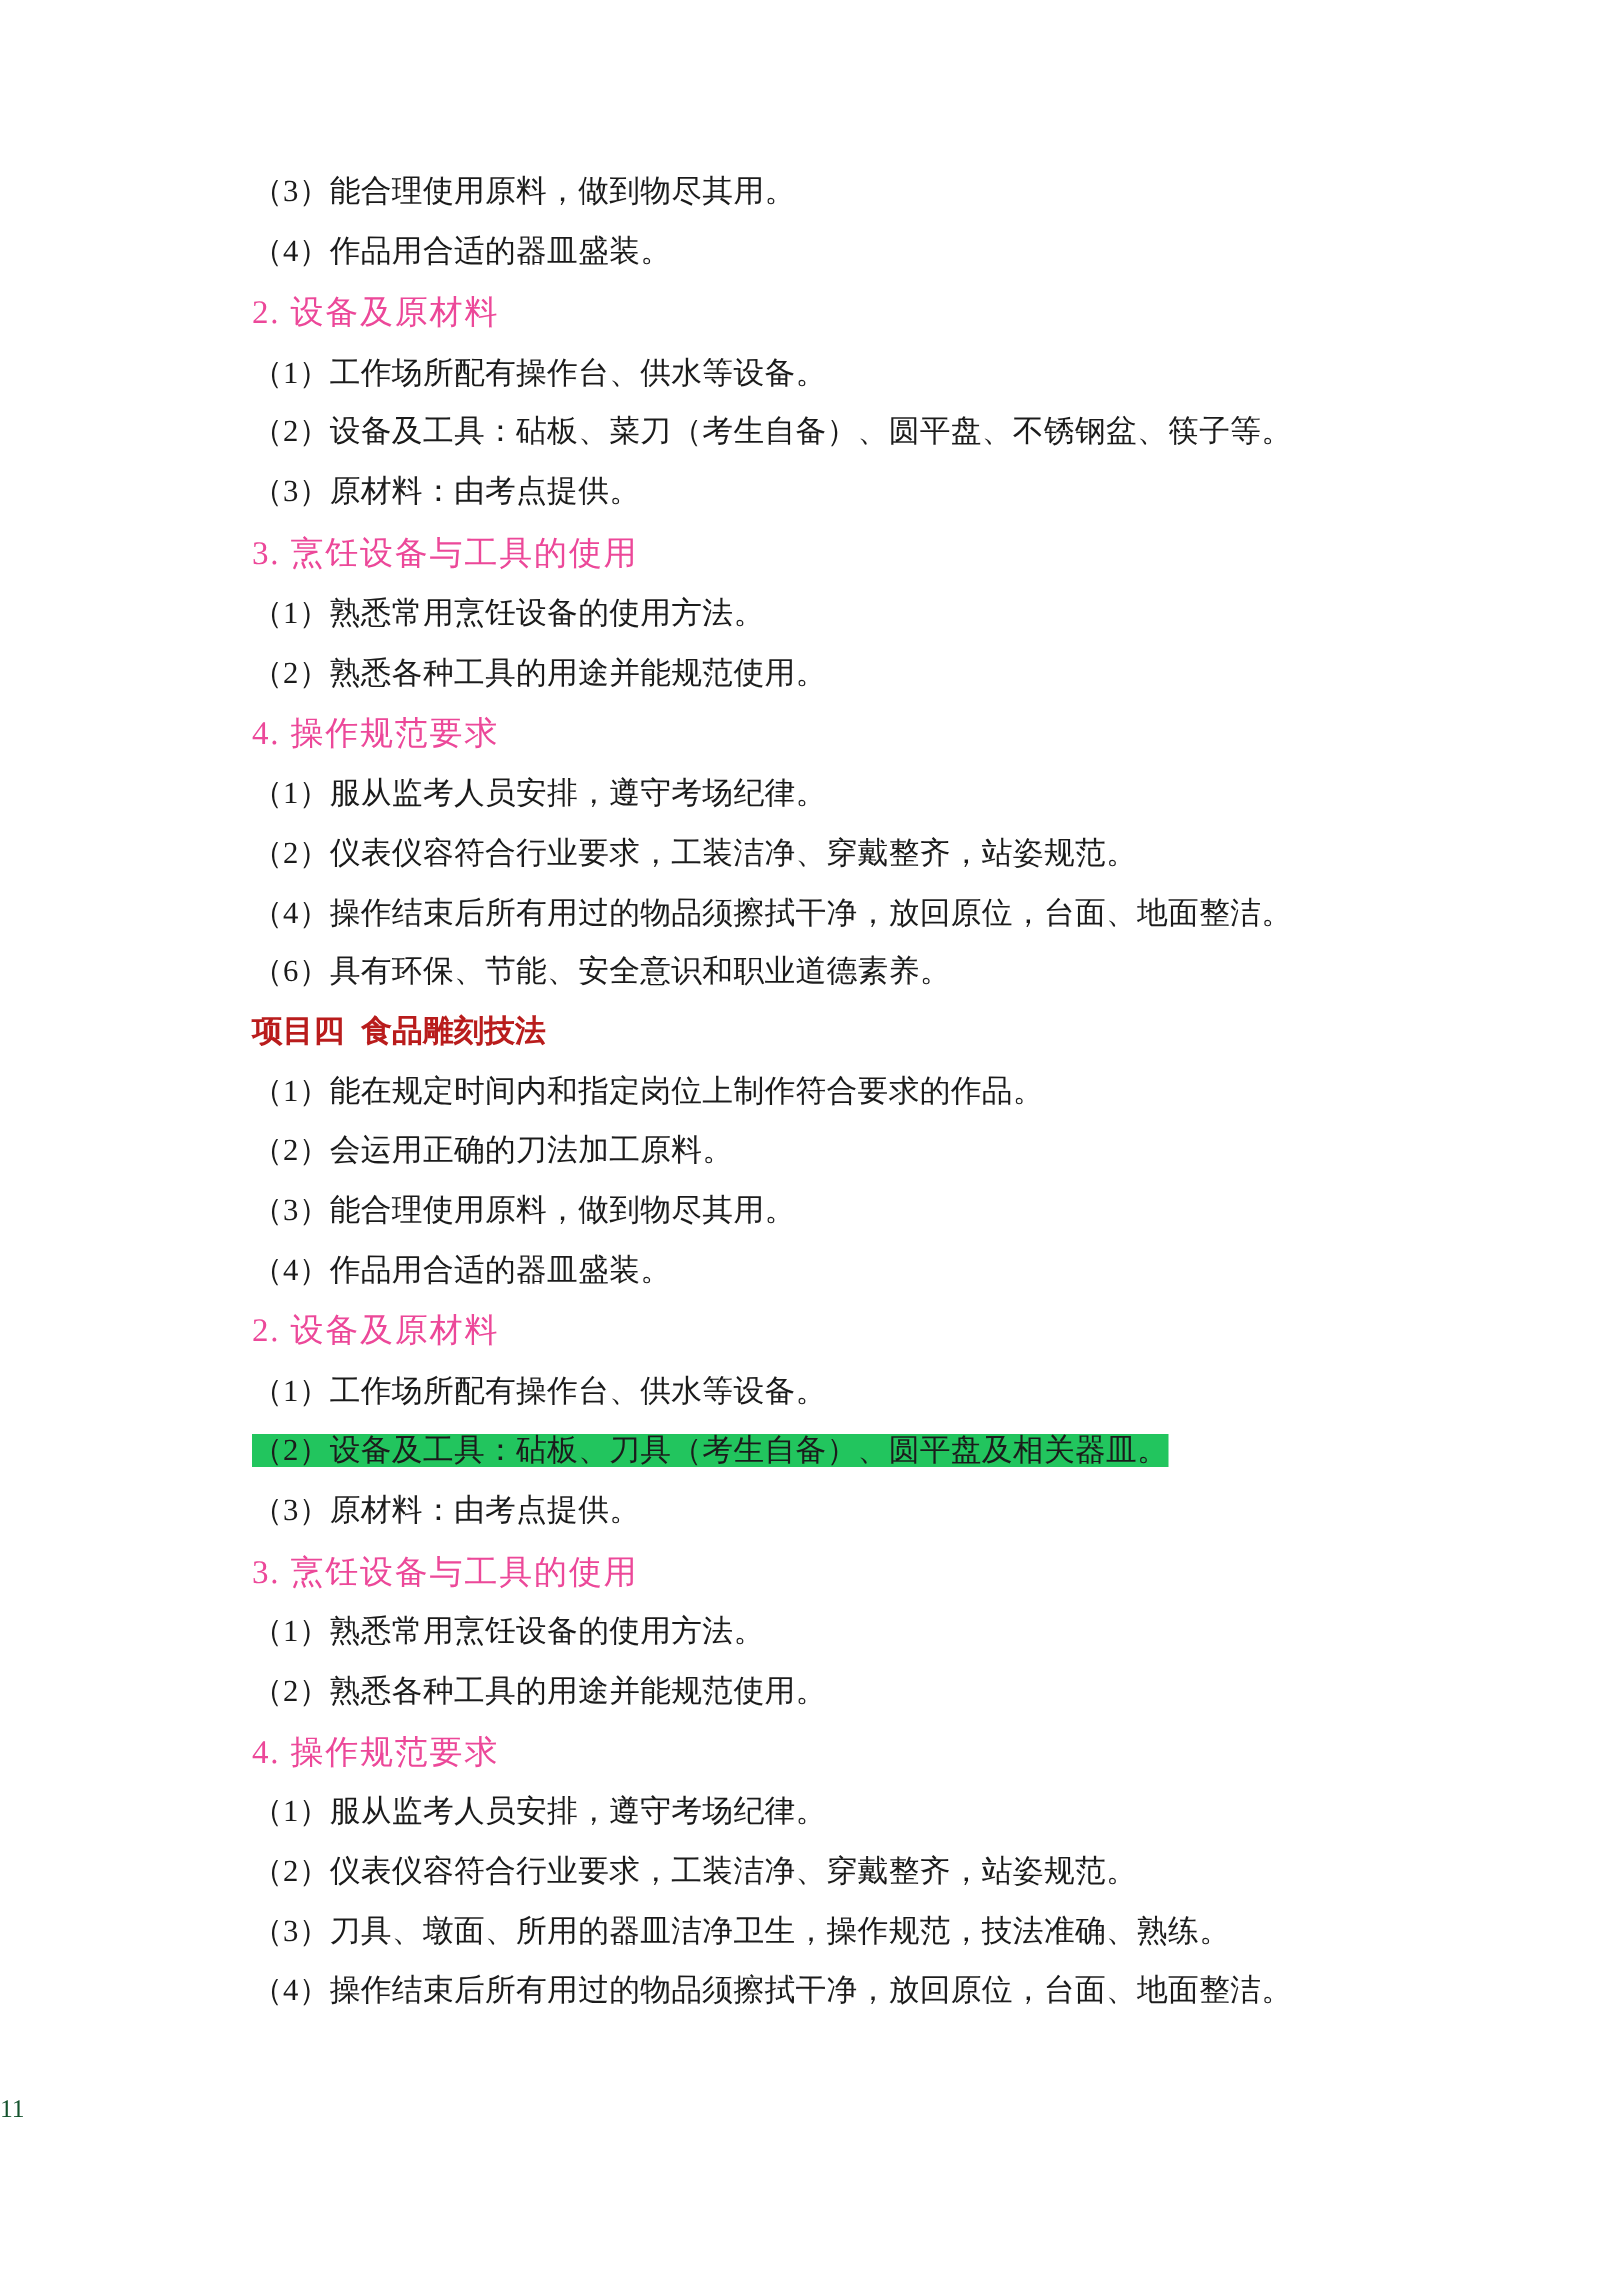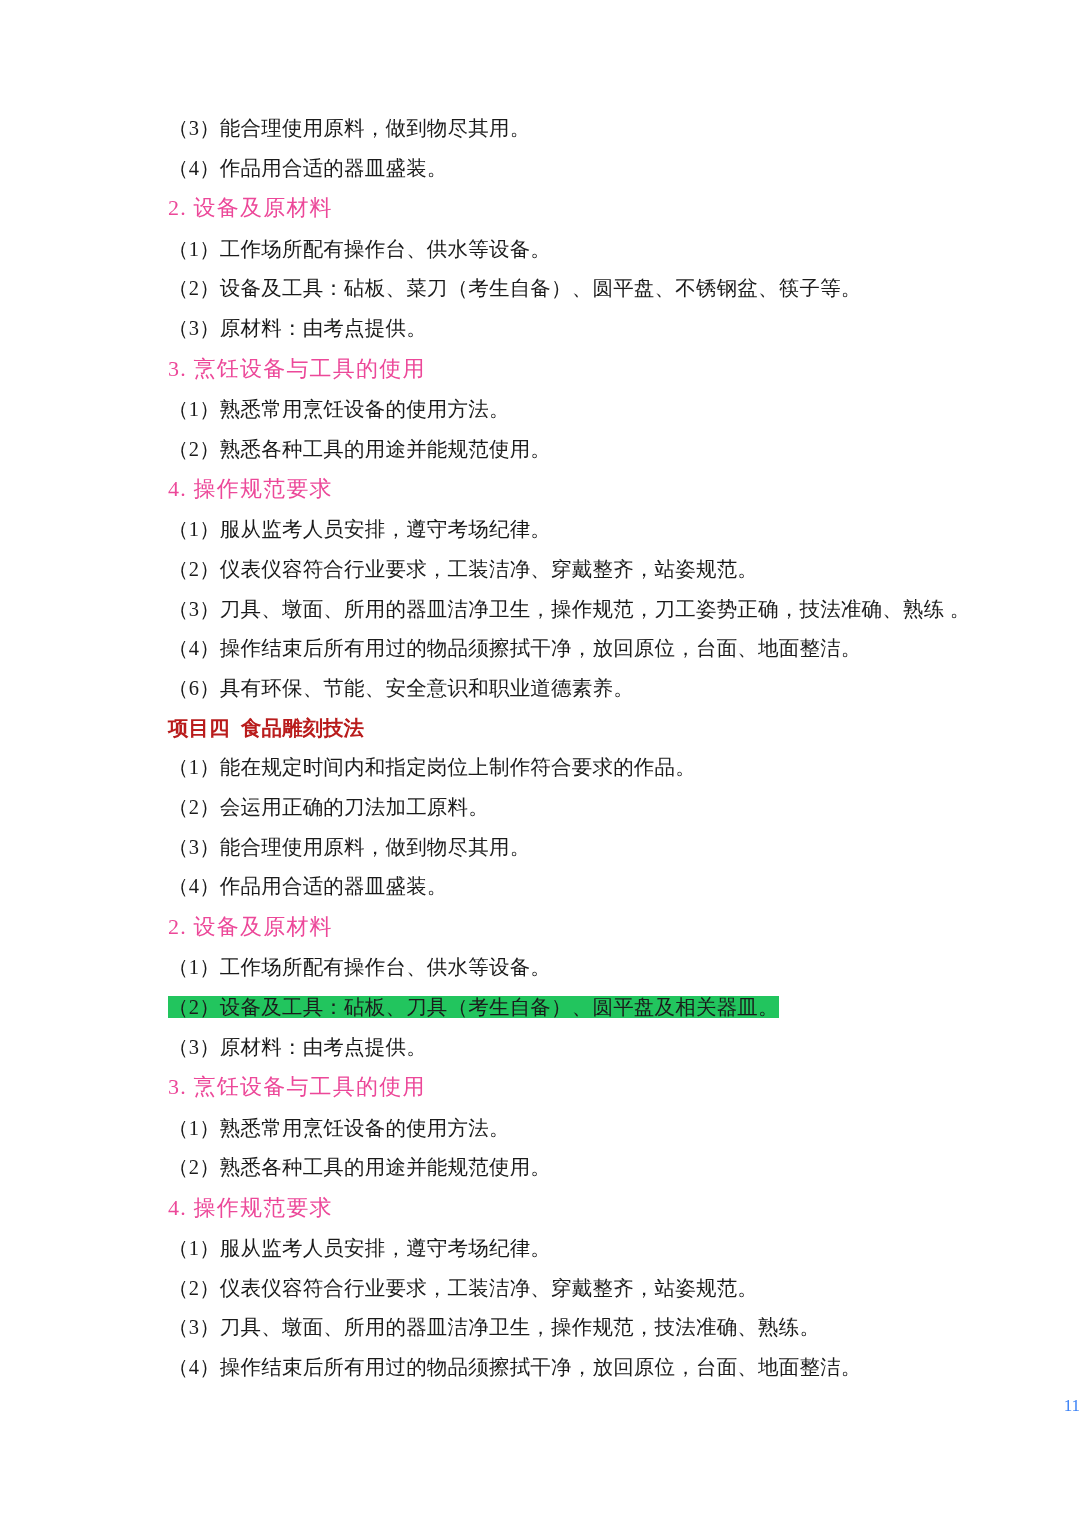--- a/index.html
+++ b/index.html
@@ -50,23 +50,23 @@
     letter-spacing: 1.2px;
   }
   .hl {
     background: #22c55e;
   }
   .page-number {
     position: absolute;
     left: 0;
     right: 0;
     top: 1396px;
-    text-align: right;
+    text-align: left;
     font-size: 17px;
-    color: #3b82f6;
+    color: #14532d;
     font-family: "Liberation Serif", "DejaVu Serif", serif;
   }
   
   .watermark {
     position: absolute;
     left: 150px;
     top: 430px;
     width: 680px;
     height: 560px;
     z-index: 1;
@@ -112,21 +112,20 @@
       <div class="sub-num">2. 设备及原材料</div>
       <div class="line">（1）工作场所配有操作台、供水等设备。</div>
       <div class="line">（2）设备及工具：砧板、菜刀（考生自备）、圆平盘、不锈钢盆、筷子等。</div>
       <div class="line">（3）原材料：由考点提供。</div>
       <div class="sub-num">3. 烹饪设备与工具的使用</div>
       <div class="line">（1）熟悉常用烹饪设备的使用方法。</div>
       <div class="line">（2）熟悉各种工具的用途并能规范使用。</div>
       <div class="sub-num">4. 操作规范要求</div>
       <div class="line">（1）服从监考人员安排，遵守考场纪律。</div>
       <div class="line">（2）仪表仪容符合行业要求，工装洁净、穿戴整齐，站姿规范。</div>
-      <div class="line">（3）刀具、墩面、所用的器皿洁净卫生，操作规范，刀工姿势正确，技法准确、熟练 。</div>
       <div class="line">（4）操作结束后所有用过的物品须擦拭干净，放回原位，台面、地面整洁。</div>
       <div class="line">（6）具有环保、节能、安全意识和职业道德素养。</div>
       <div class="heading-sec">项目四  食品雕刻技法</div>
       <div class="line">（1）能在规定时间内和指定岗位上制作符合要求的作品。</div>
       <div class="line">（2）会运用正确的刀法加工原料。</div>
       <div class="line">（3）能合理使用原料，做到物尽其用。</div>
       <div class="line">（4）作品用合适的器皿盛装。</div>
       <div class="sub-num">2. 设备及原材料</div>
       <div class="line">（1）工作场所配有操作台、供水等设备。</div>
       <div class="line"><span class="hl">（2）设备及工具：砧板、刀具（考生自备）、圆平盘及相关器皿。</span></div>

